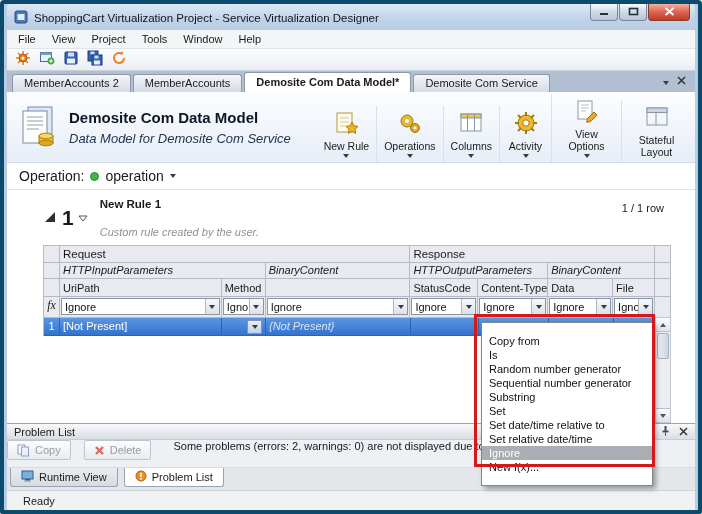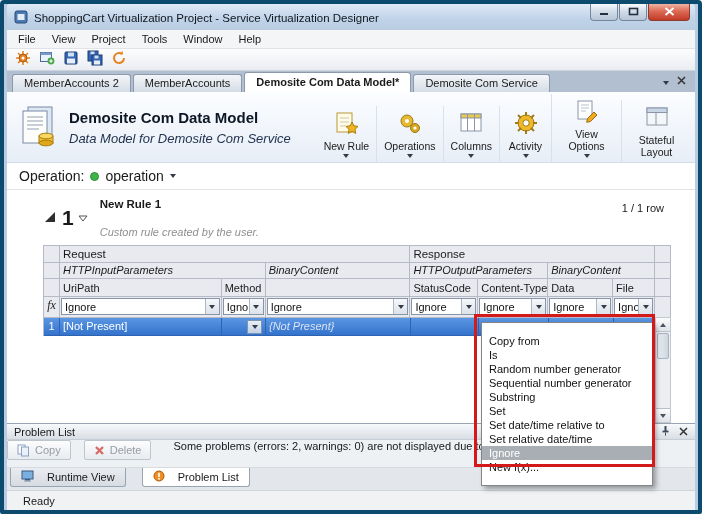--- a/index.html
+++ b/index.html
@@ -111,22 +111,22 @@
                border-bottom:1px solid #c6cdd5; display:flex; align-items:center; padding:0 7px; }
   .pp-hicons { margin-left:auto; display:flex; align-items:center; gap:9px; }
   .pp-toolbar { height:28px; display:flex; align-items:flex-start; gap:13px;
                 border-bottom:1px solid #d6dbe1; }
   .pp-btn { display:flex; align-items:center; gap:5px; height:20px; padding:0 9px;
             border:1px solid #bdc5cd; border-radius:2px; background:linear-gradient(#fdfdfe,#e8ebef);
             color:#969da6; }
   .pp-btn .ic { opacity:.75; display:flex; }
   .pp-msg { margin-left:9px; white-space:nowrap; overflow:hidden; color:#15181c; }
   .pp-tabs { height:22px; display:flex; align-items:flex-start; padding-left:3px; background:#e3e7ec; }
-  .pp-tab { display:flex; align-items:center; gap:13px; height:19px; padding:0 10px;
-            border:1px solid #98a4b1; border-top:none; border-radius:0 0 3px 3px; margin-right:16px;
+  .pp-tab { display:flex; align-items:center; gap:5px; height:19px; padding:0 10px;
+            border:1px solid #98a4b1; border-top:none; border-radius:0 0 3px 3px; margin-right:6px;
             background:linear-gradient(#e9ecf0,#d7dce2); }
   .pp-tab.active { background:#fff; }
 
   
   .statusbar { top:486px; height:20px; background:#f1f2f4; border-top:1px solid #cfd4da;
                display:flex; align-items:center; padding-left:16px; }
 
   
   .fx-menu { position:absolute; left:477px; top:318px; width:172px; background:#fff;
              border:1px solid #858585; box-shadow:3px 3px 5px rgba(0,0,0,.35); z-index:50; padding:11px 0; }

